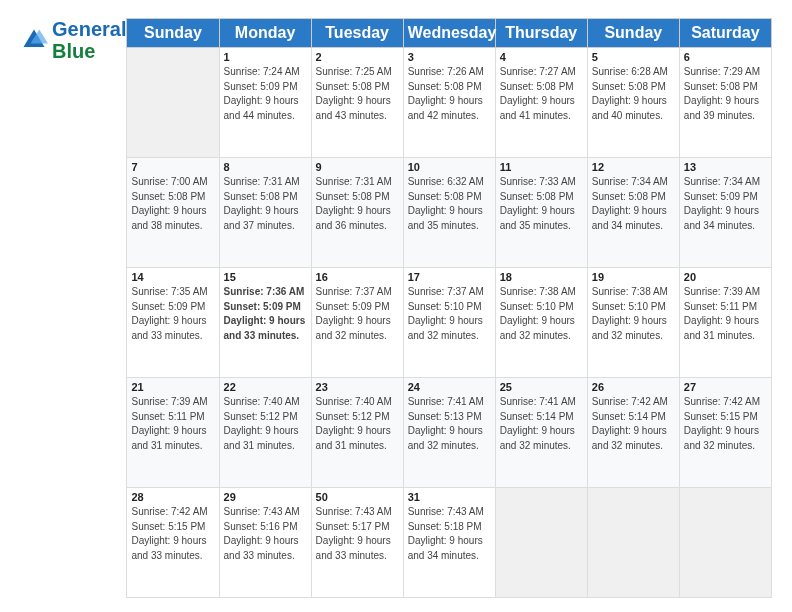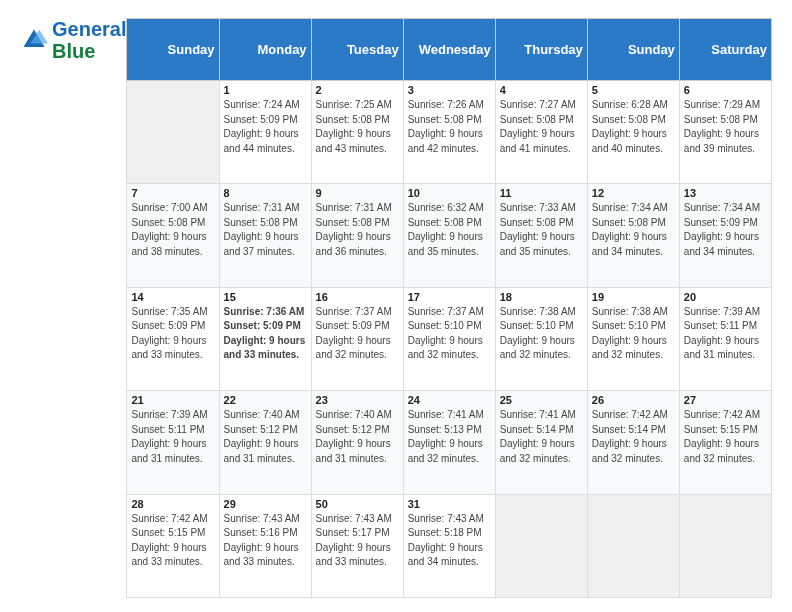--- a/index.html
+++ b/index.html
@@ -57,24 +57,24 @@
     .calendar {
       flex: 1;
       border: 1px solid #ccc;
       border-collapse: collapse;
       width: 100%;
       table-layout: fixed;
     }
     .calendar th {
       background-color: #2a7ac7;
       color: #fff;
-      font-size: 13px;
+      font-size: 16px;
       font-weight: bold;
-      padding: 23px 4px;
-      text-align: right;
+      padding: 5px 4px;
+      text-align: center;
       border: 1px solid #ccc;
     }
     .calendar td {
       vertical-align: top;
       border: 1px solid #ddd;
       padding: 3px 4px;
       font-size: 9.5px;
       color: #333;
       background: #fff;
       height: 80px;

